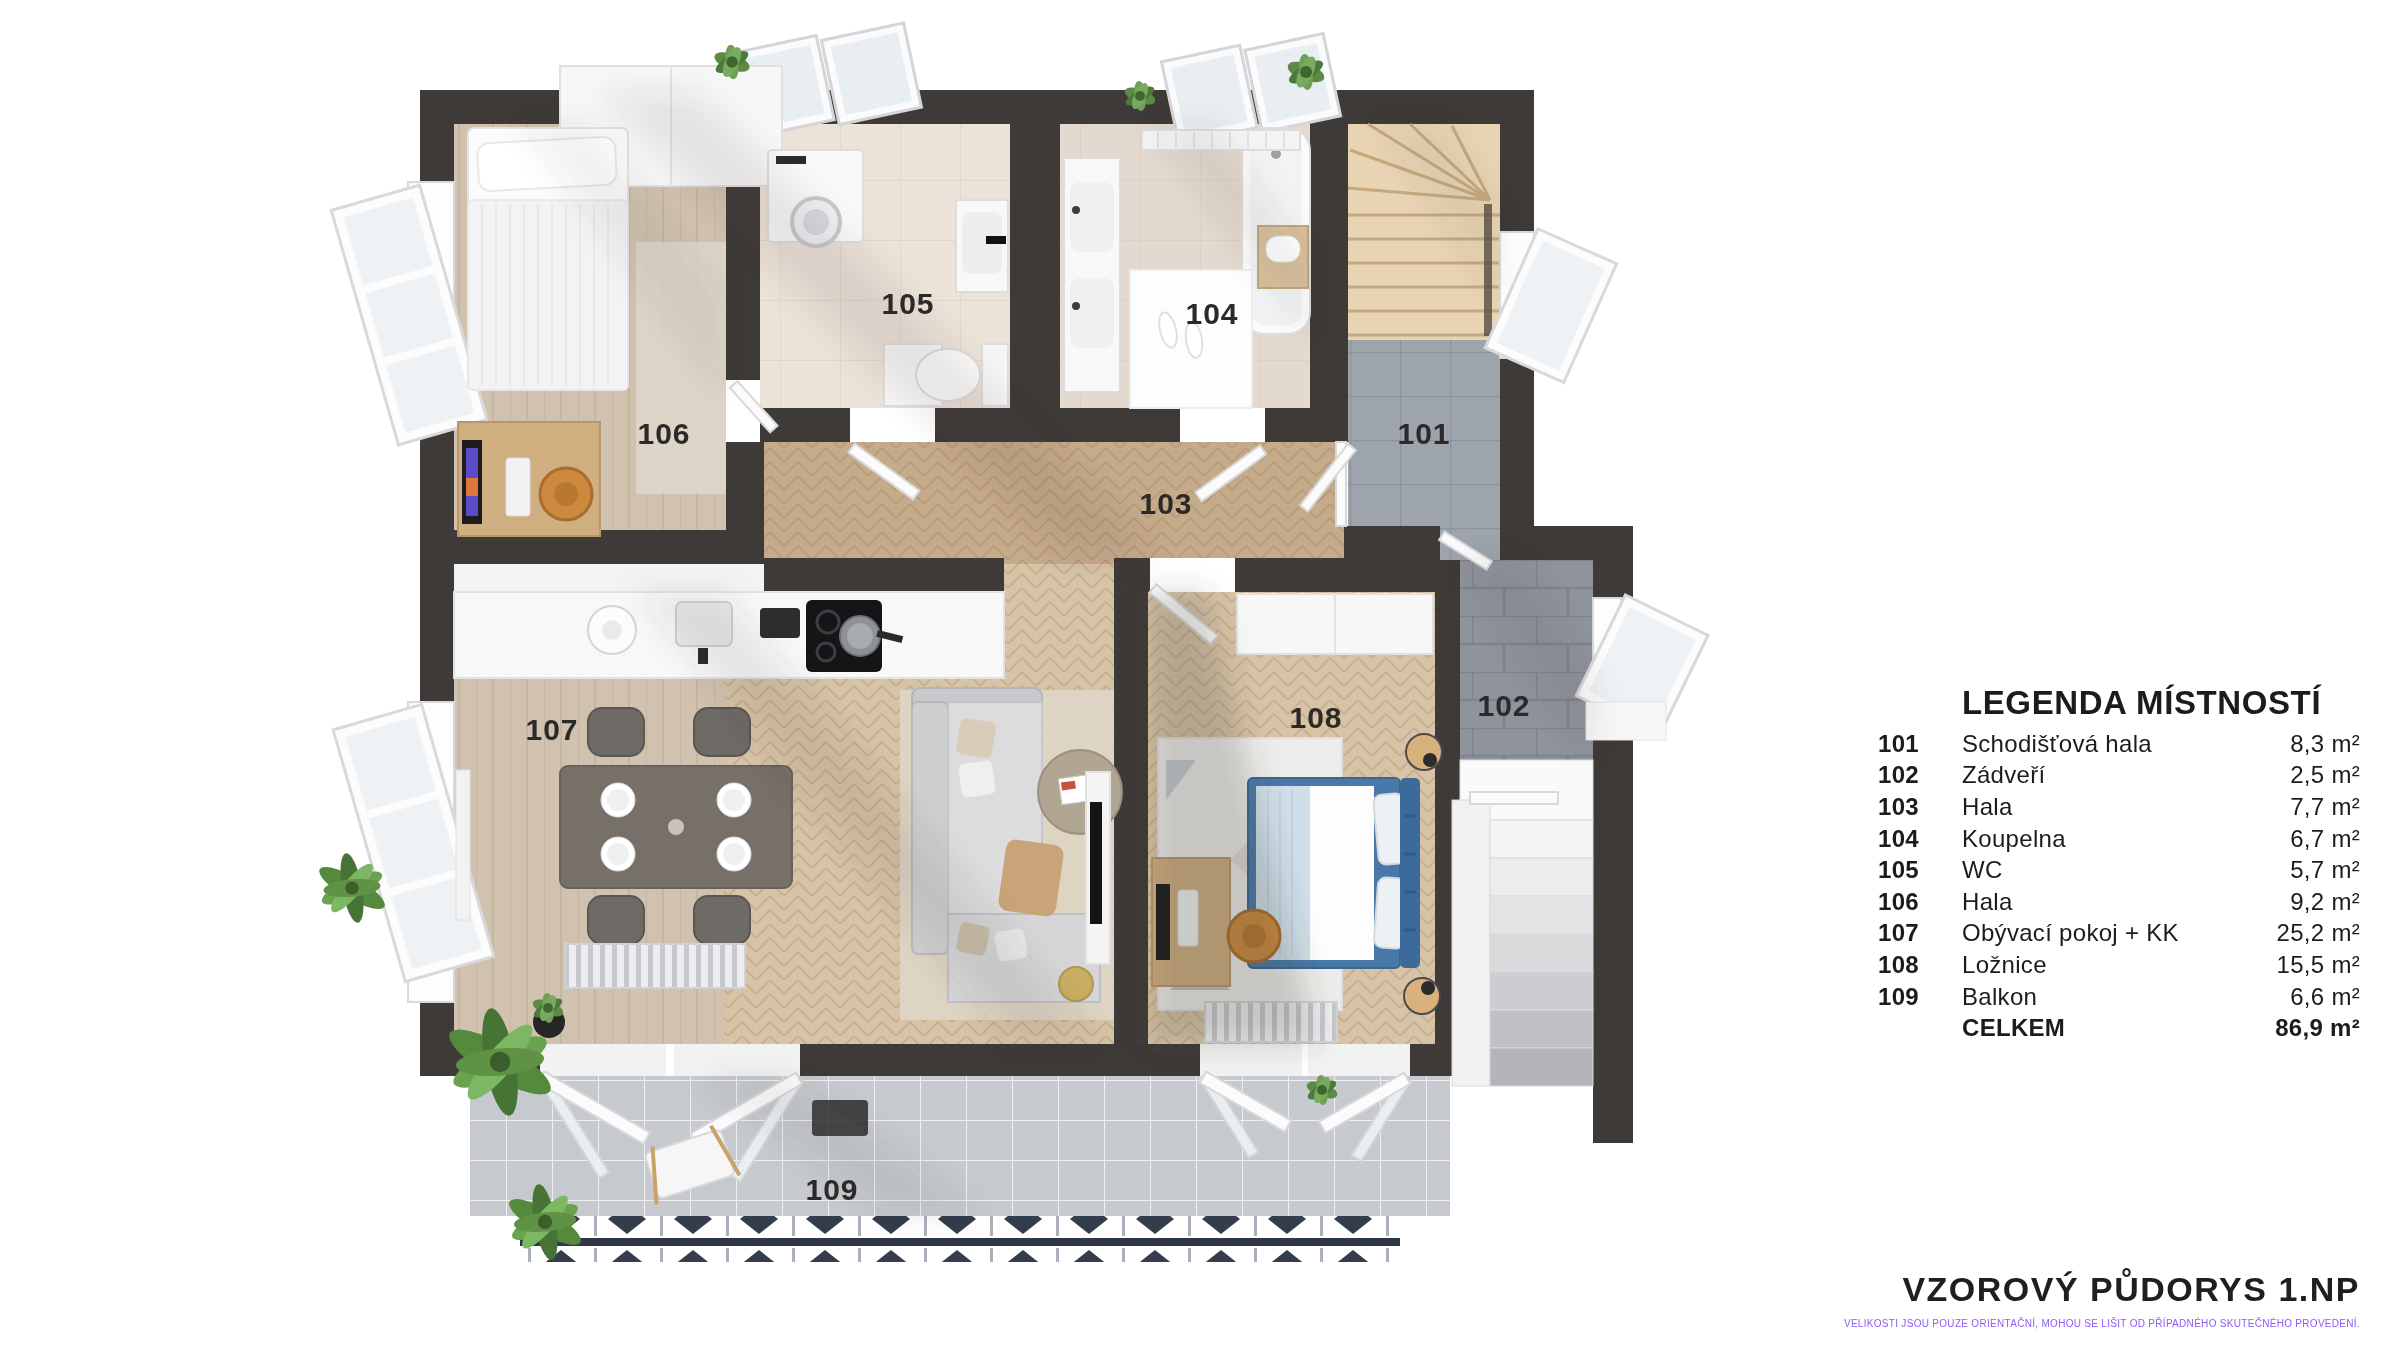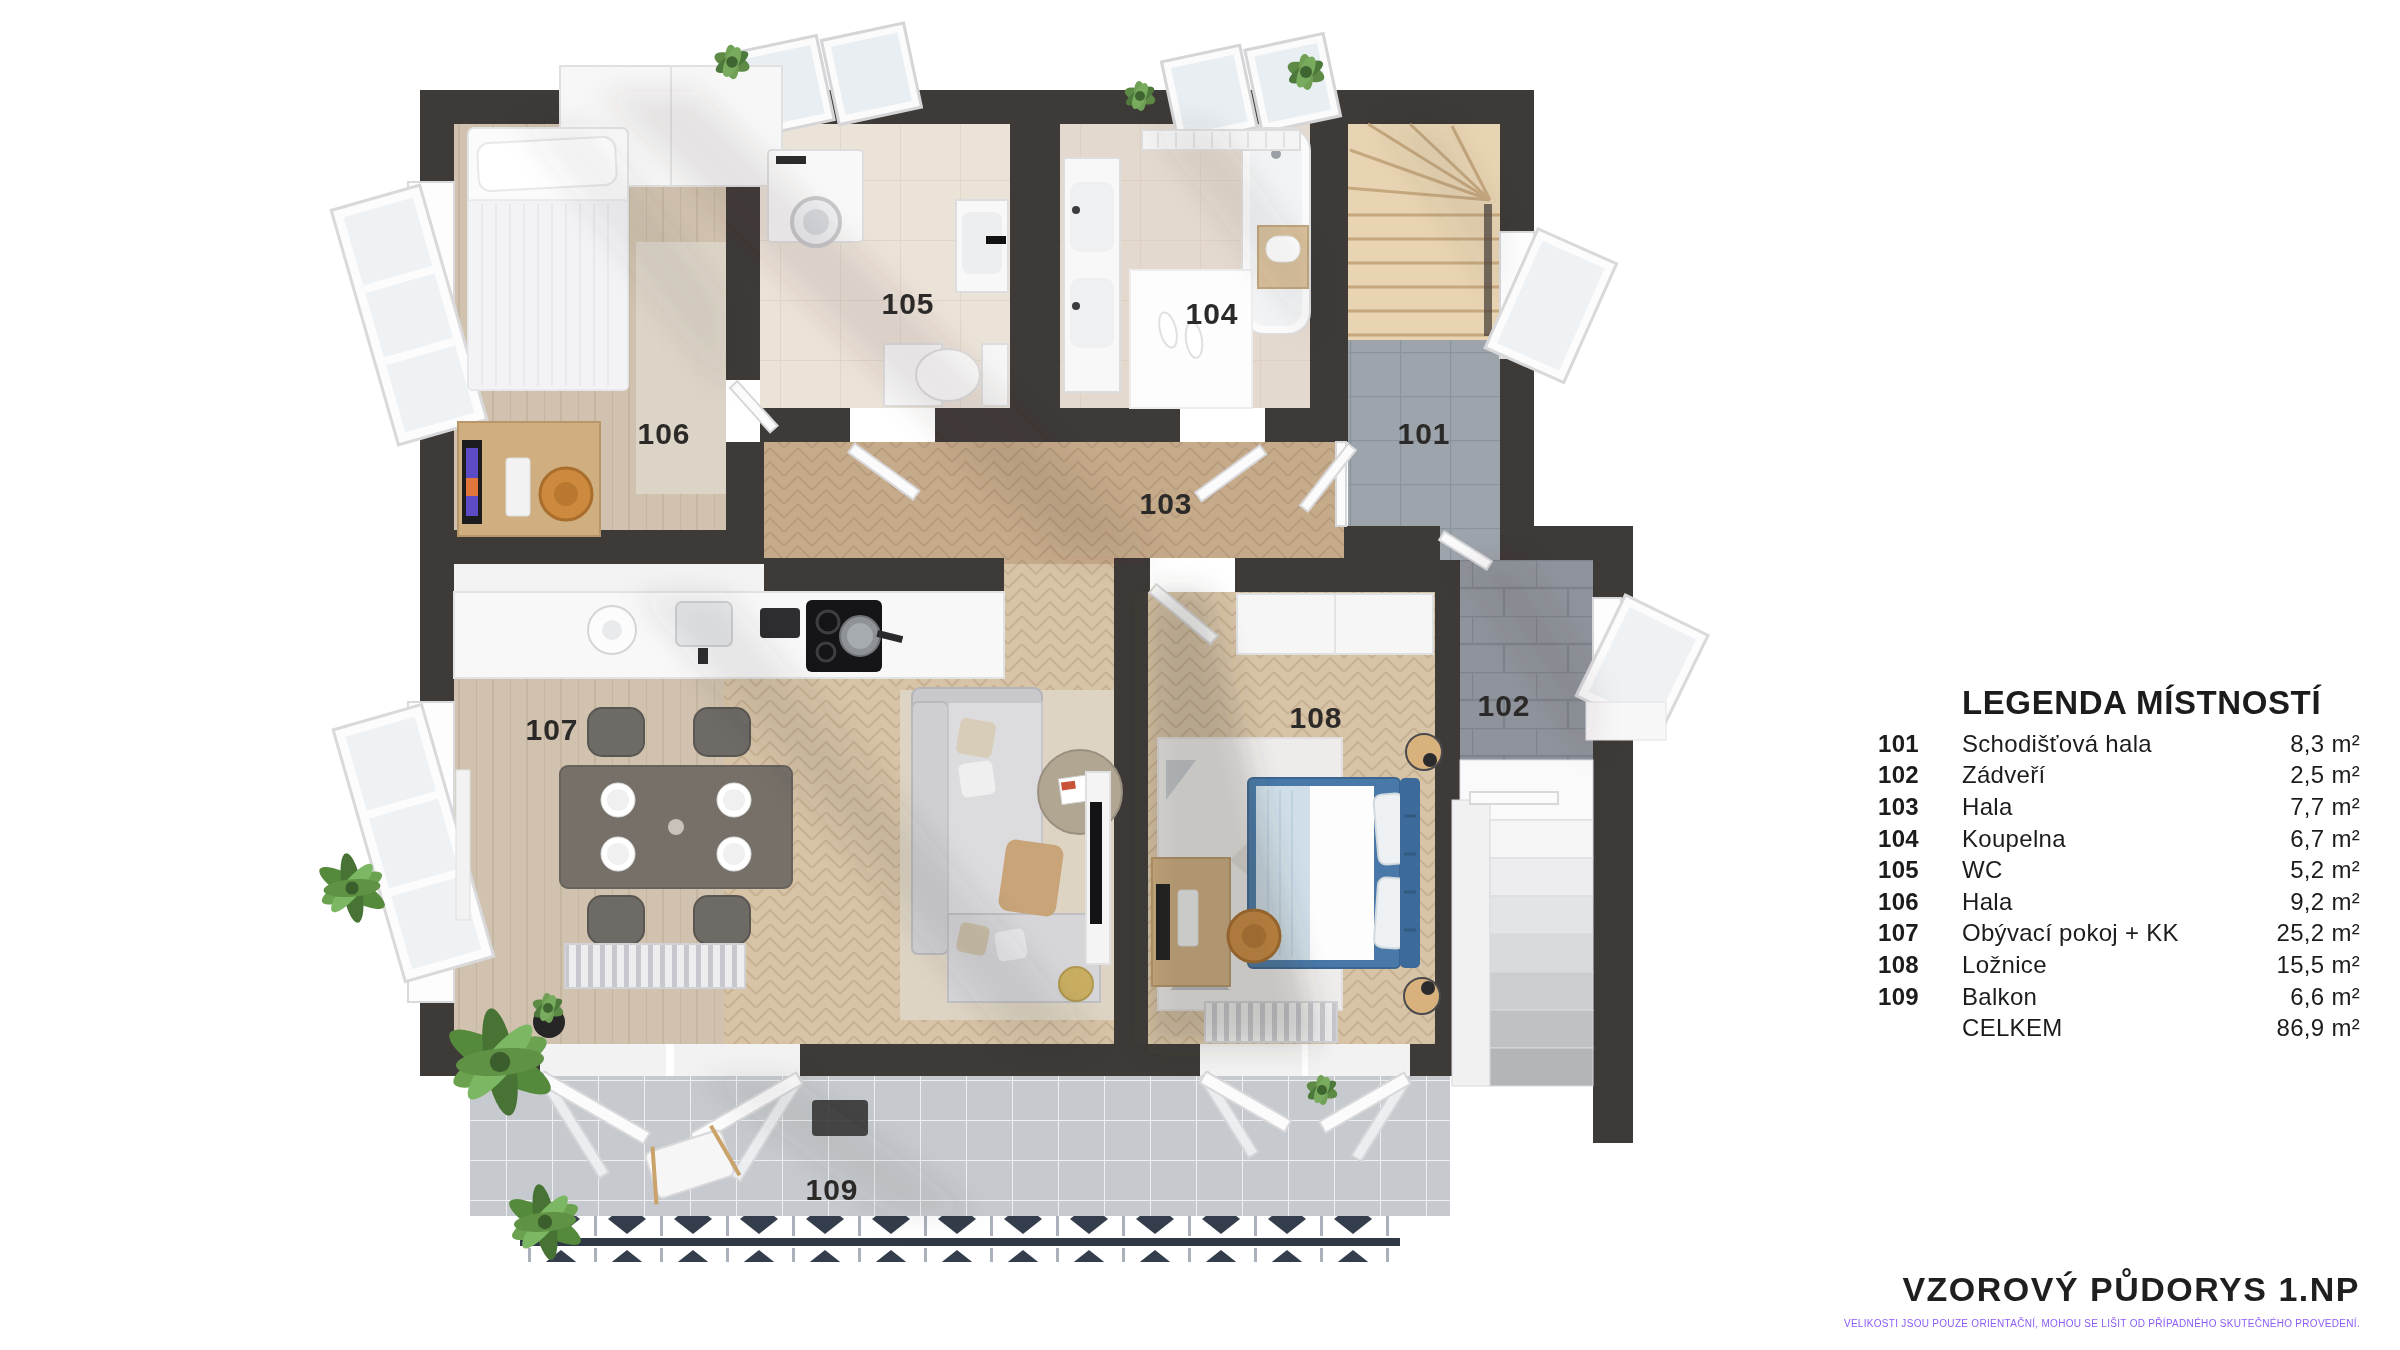--- a/index.html
+++ b/index.html
@@ -5,21 +5,21 @@
   html,body{margin:0;padding:0;width:2400px;height:1350px;background:#ffffff;overflow:hidden;
             font-family:"Liberation Sans",sans-serif;}
   #plan-svg{position:absolute;left:0;top:0;}
 
   .legend{position:absolute;left:1878px;top:684px;width:482px;color:#1c1c1c;}
   .legend-title{font-weight:bold;font-size:33px;letter-spacing:.6px;margin:0 0 6px 84px;white-space:nowrap;}
   .lrow{display:grid;grid-template-columns:84px 1fr auto;height:31.6px;align-items:center;
         font-size:24px;letter-spacing:.3px;white-space:nowrap;}
   .lnum{font-weight:bold;}
   .larea{text-align:right;}
-  .lrow.total .lname,.lrow.total .larea{font-weight:normal;}
+  .lrow.total .lname,.lrow.total .larea{font-weight:bold;}
 
   .footer{position:absolute;right:40px;top:1270px;text-align:right;color:#1f1f1f;}
   .f-title{font-size:34px;font-weight:bold;letter-spacing:1.5px;white-space:nowrap;}
   .f-sub{font-size:10px;margin-top:9px;letter-spacing:.3px;color:#8b5cf6;white-space:nowrap;}
 
   text.rlabel{font-family:"Liberation Sans",sans-serif;font-weight:700;font-size:30px;
               fill:#2c2a28;letter-spacing:1px;text-anchor:middle;}
 </style>
 </head>
 <body>
@@ -448,21 +448,21 @@
     <span class="larea">7,7 m²</span>
   </div>
   <div class="lrow">
     <span class="lnum">104</span>
     <span class="lname">Koupelna</span>
     <span class="larea">6,7 m²</span>
   </div>
   <div class="lrow">
     <span class="lnum">105</span>
     <span class="lname">WC</span>
-    <span class="larea">5,2 m²</span>
+    <span class="larea">5,7 m²</span>
   </div>
   <div class="lrow">
     <span class="lnum">106</span>
     <span class="lname">Hala</span>
     <span class="larea">9,2 m²</span>
   </div>
   <div class="lrow">
     <span class="lnum">107</span>
     <span class="lname">Obývací pokoj + KK</span>
     <span class="larea">25,2 m²</span>

